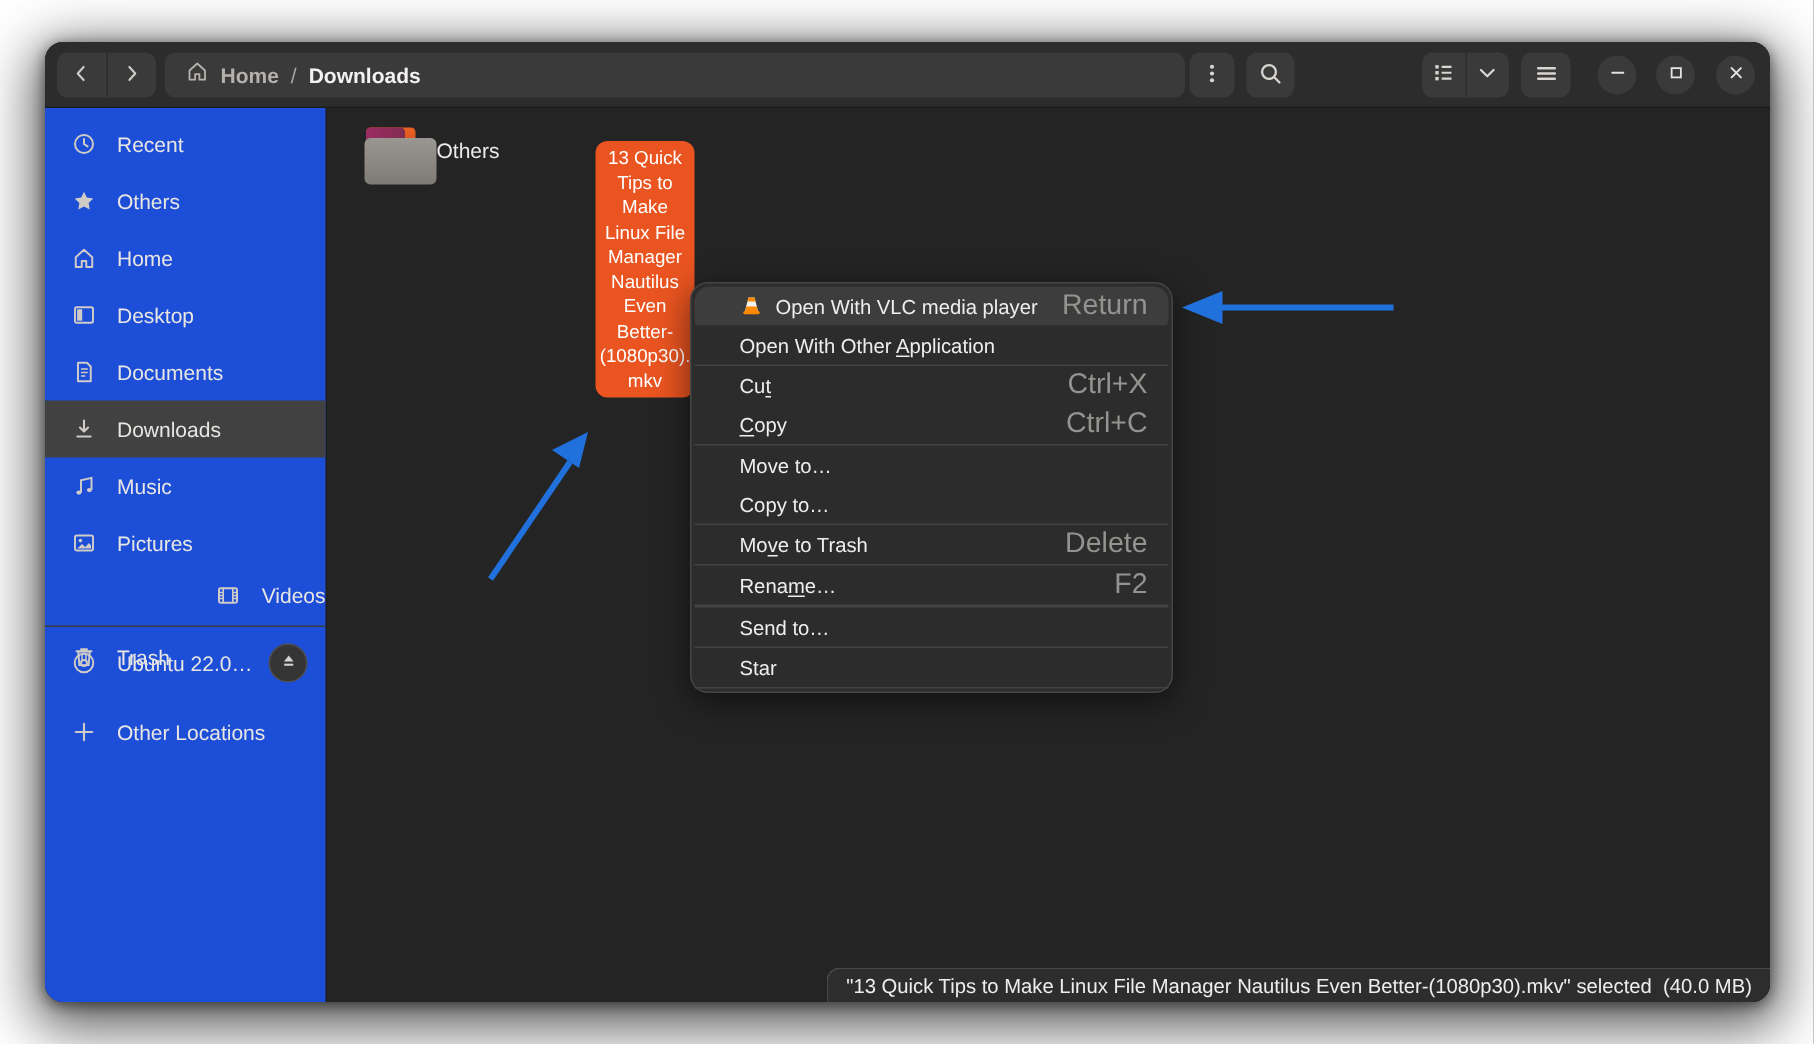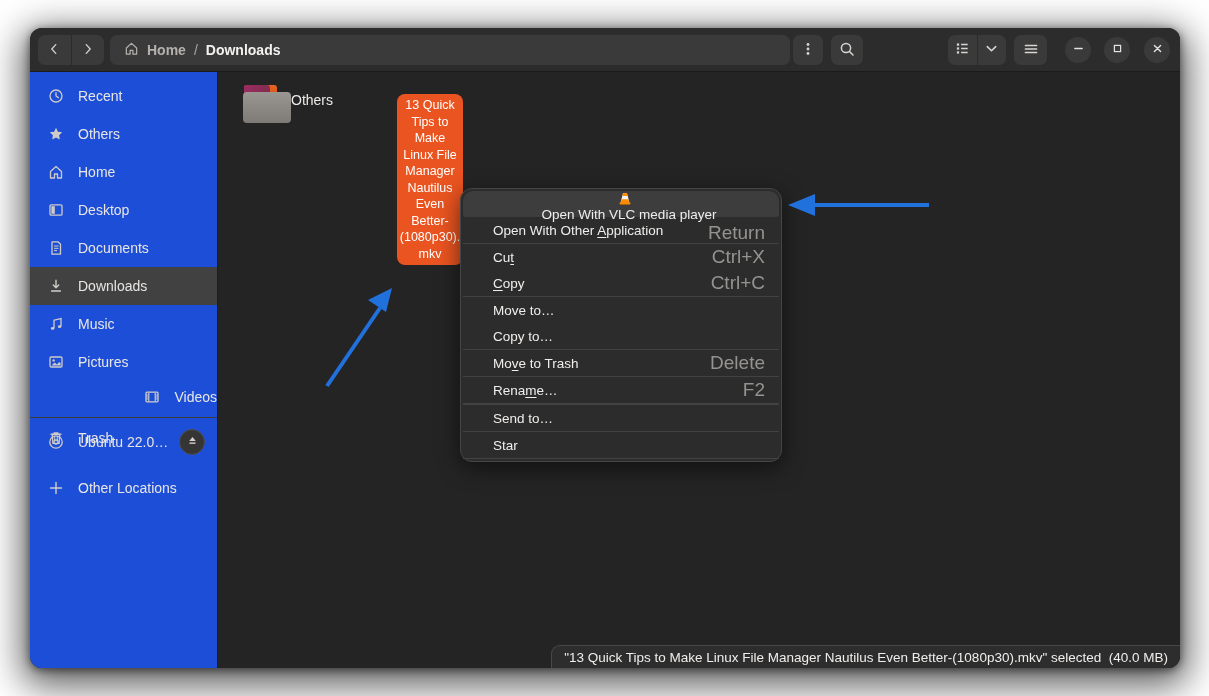--- a/index.html
+++ b/index.html
@@ -87,21 +87,21 @@
   .video-label{margin-top:2px;width:66px;background:var(--accent);color:#ffffff;
     border-radius:8px;padding:3px 2px;font-size:12.5px;line-height:16.5px;text-align:center;
     overflow-wrap:break-word;word-break:normal;}
 
   
   .menu{position:absolute;left:242px;top:116px;width:322px;background:#2c2c2c;
     border:1px solid #454545;border-radius:12px;padding:2px;z-index:5;
     box-shadow:0 6px 22px rgba(0,0,0,.55);}
   .menu-item{height:26px;display:flex;align-items:center;padding:0 14px 0 30px;
     color:#f0eeec;font-size:13.5px;cursor:pointer;border-radius:3px;}
-  .menu-item.highlighted{background:#3d3d3d;border-radius:10px 10px 3px 3px;flex-direction:column;}
+  .menu-item.highlighted{background:#3d3d3d;border-radius:10px 10px 3px 3px;}
   .menu-item .mi-icon{width:16px;height:16px;margin-right:8px;display:flex;}
   .menu-item .mi-icon svg{width:16px;height:16px;}
   .menu-item .mi-label u{text-decoration:underline;text-underline-offset:2px;}
   .menu-item .mi-accel{margin-left:auto;color:#959390;font-size:19px;}
   .menu-sep{height:1px;background:#424242;margin:0;}
 
   
   .statusbar{position:absolute;right:0;bottom:0;height:23px;background:#2d2d2d;z-index:6;
     border-top:1px solid #484848;border-left:1px solid #484848;border-top-left-radius:9px;
     display:flex;align-items:center;padding:0 12px;color:#f0eeec;font-size:13.5px;white-space:pre;}

